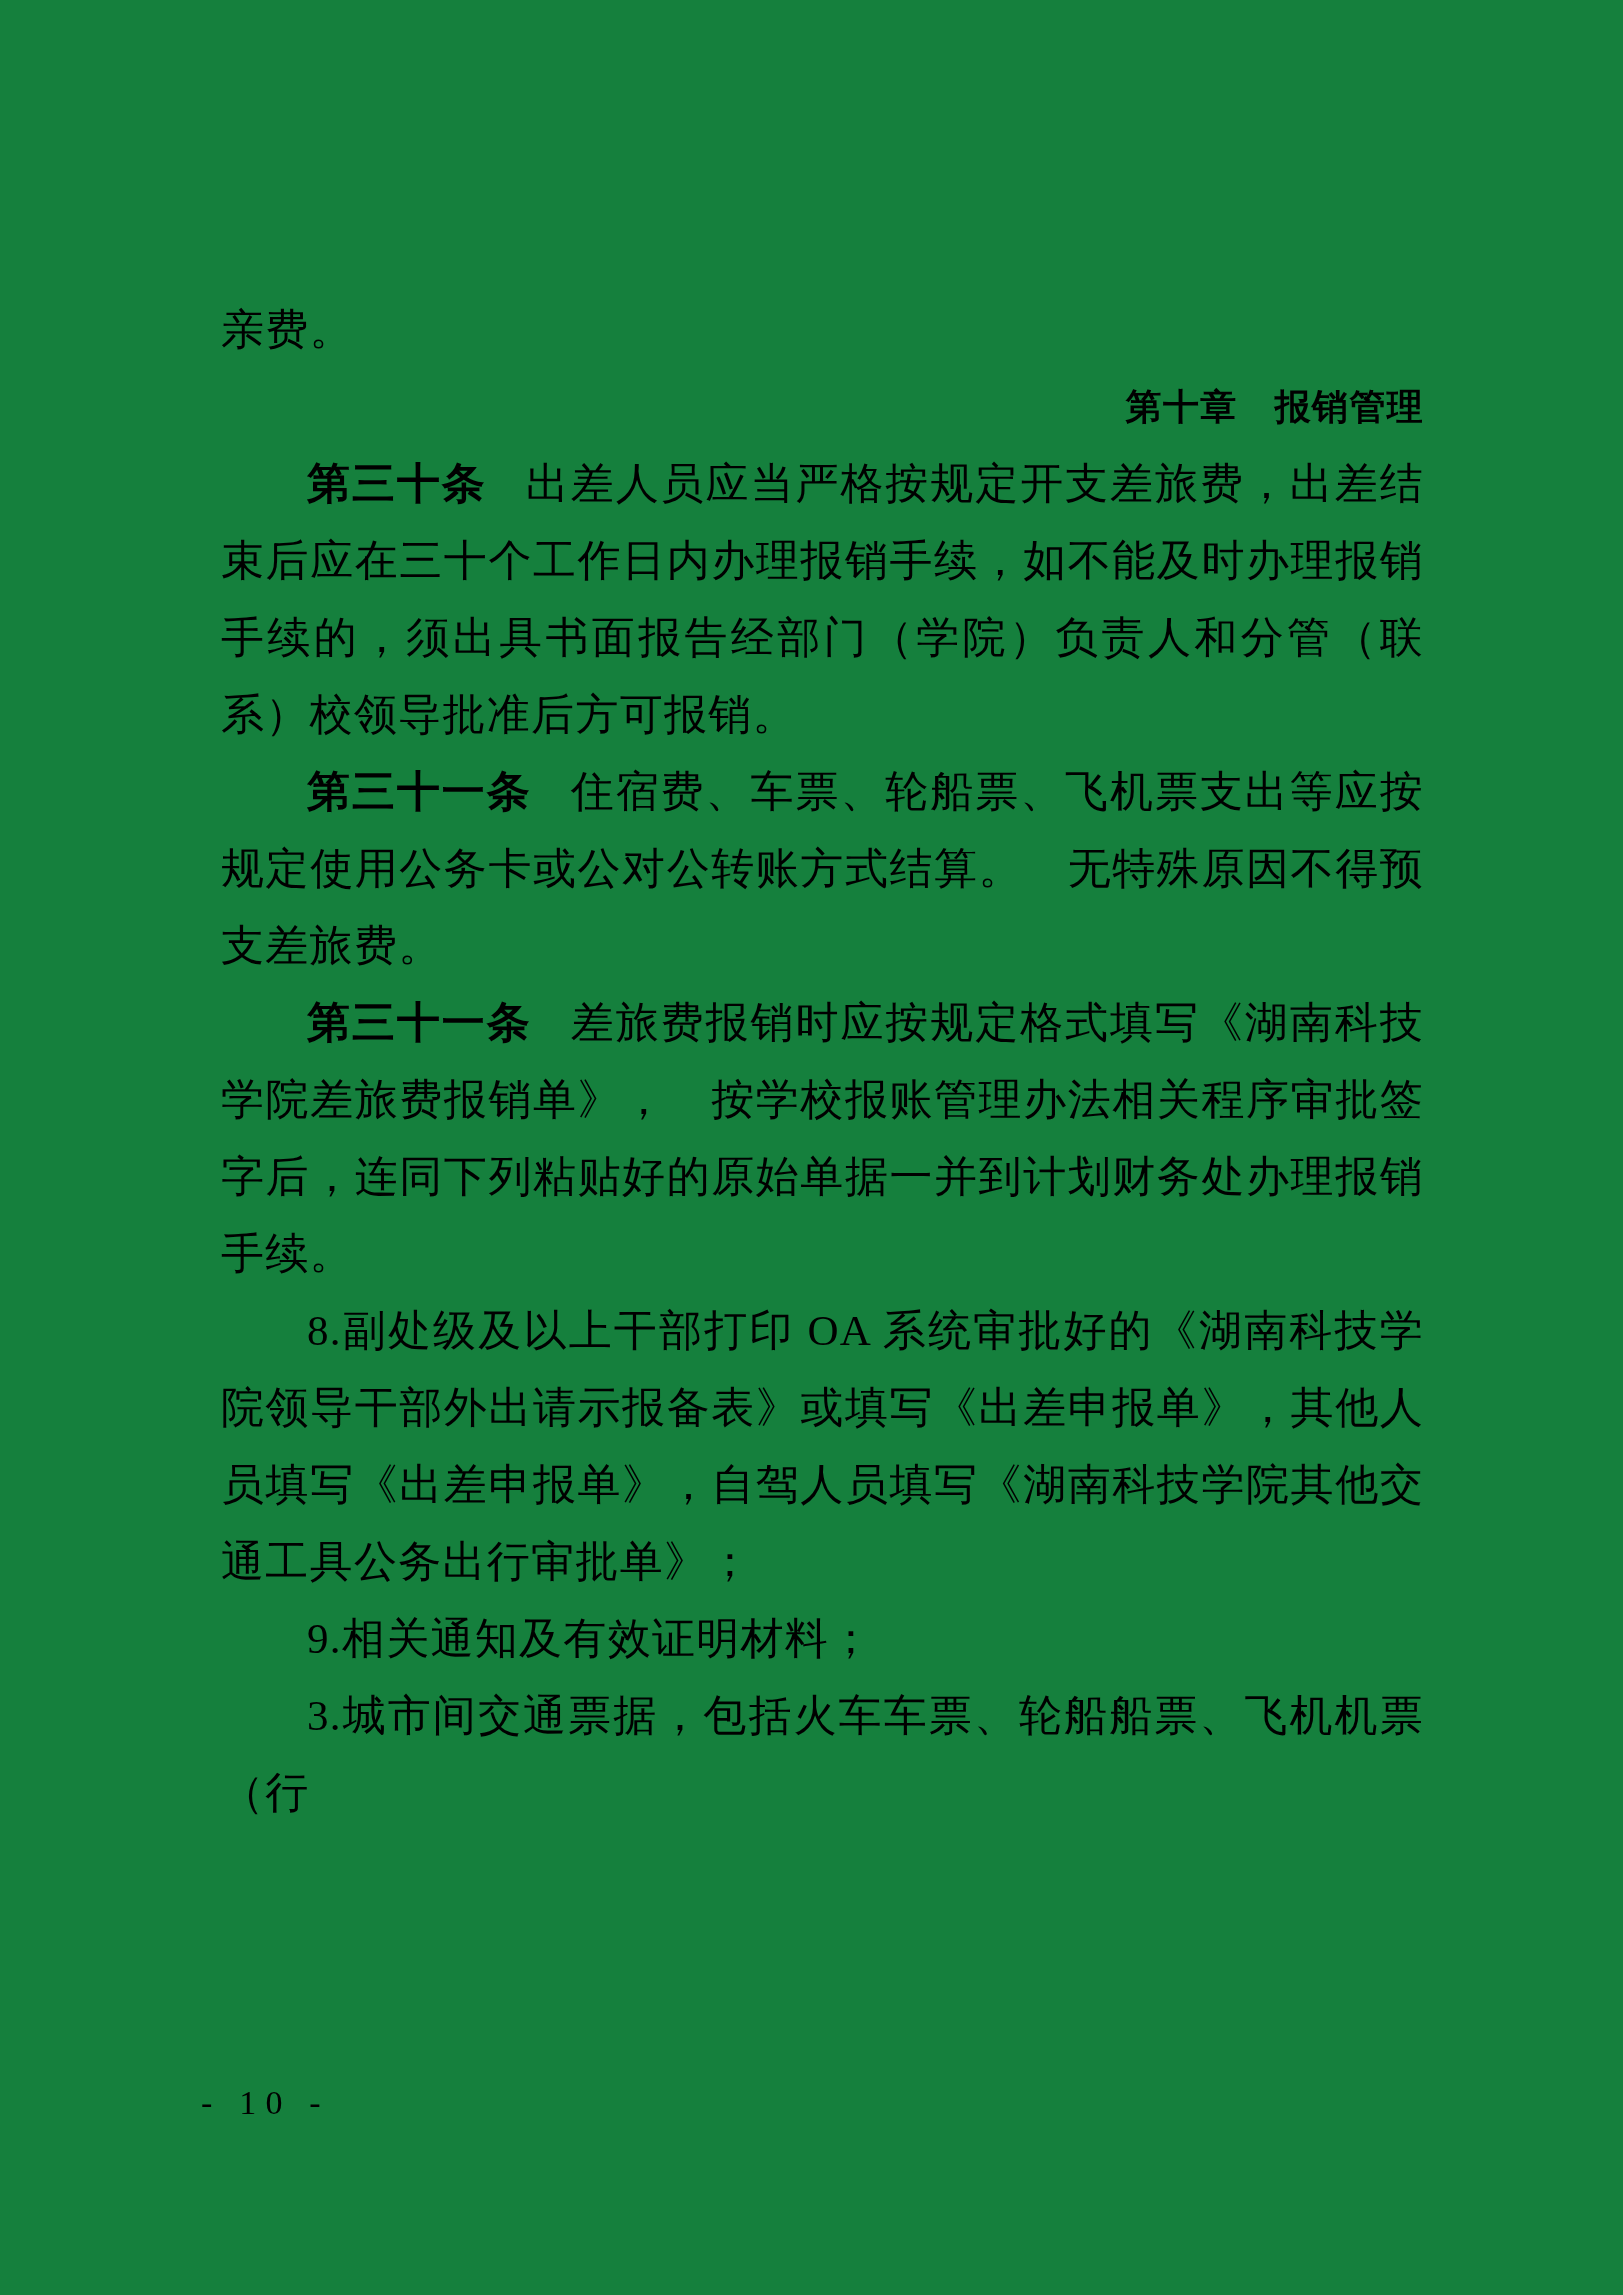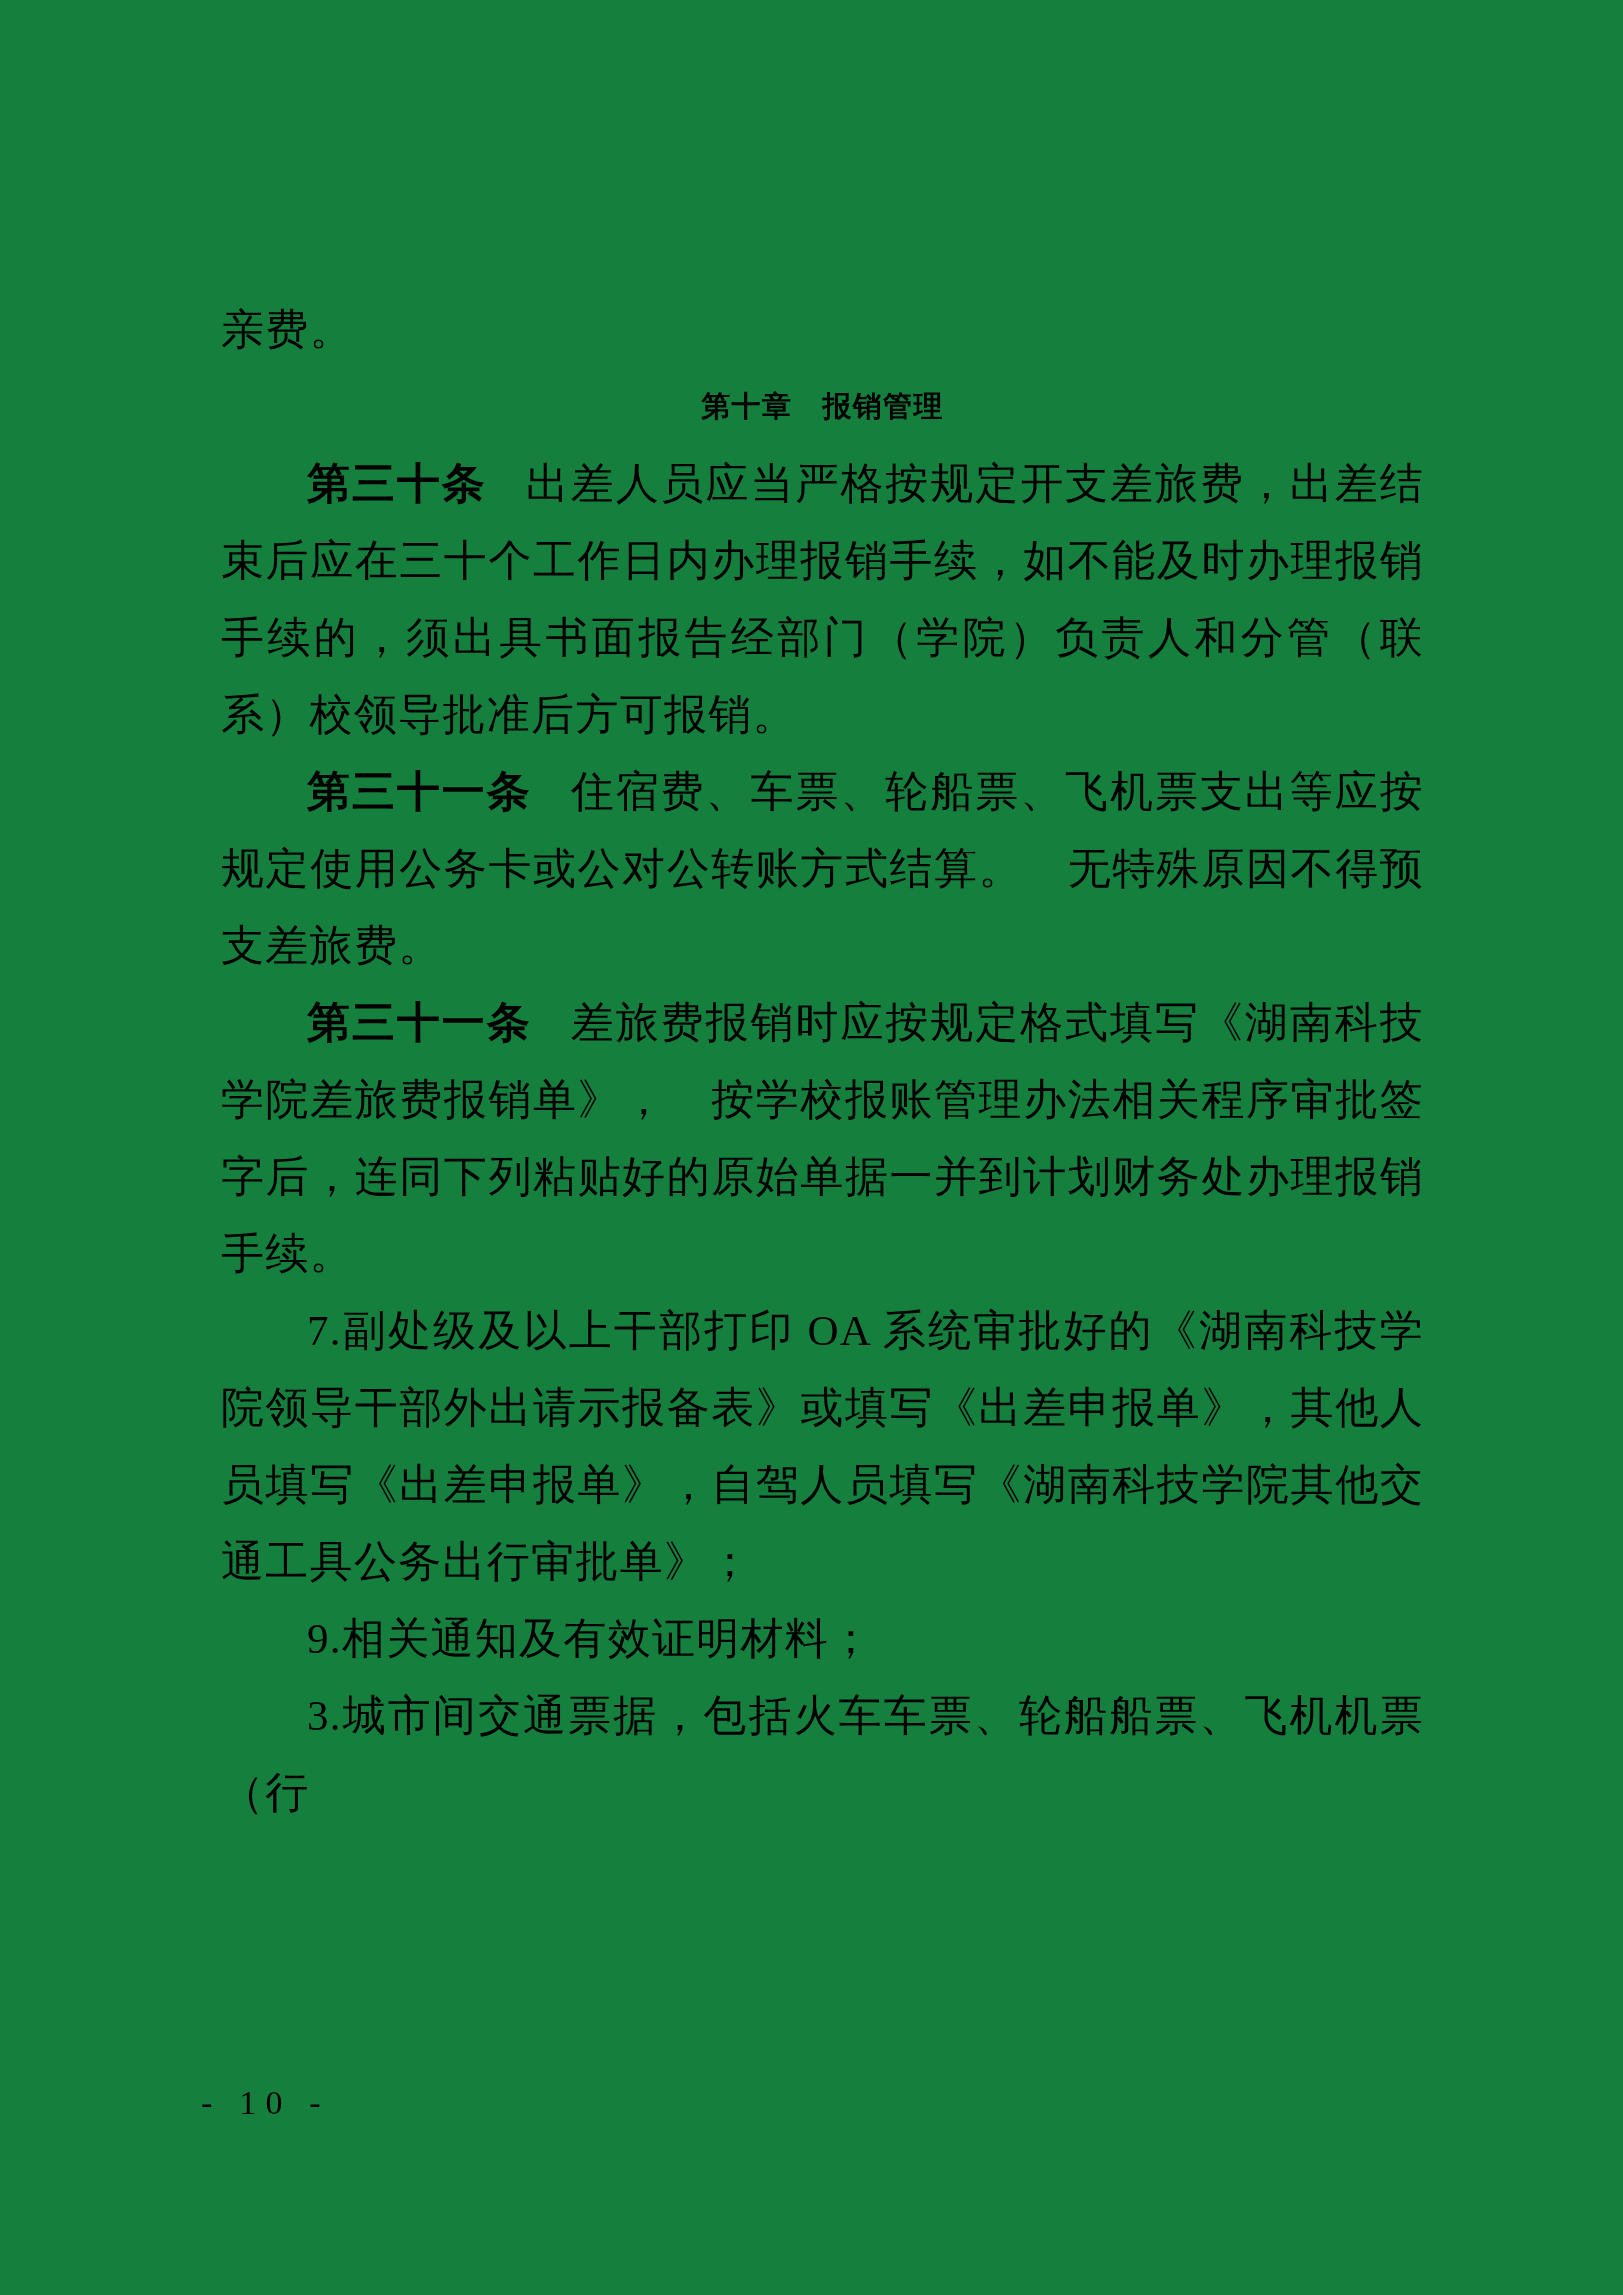--- a/index.html
+++ b/index.html
@@ -33,24 +33,24 @@
   }
   .para.no-indent {
     text-indent: 0;
   }
   .article-label {
     font-weight: 700;
     margin-right: 39px;
   }
   .chapter-heading {
     margin: 0;
-    font-size: 29px;
+    font-size: 36px;
     line-height: 77px;
     font-weight: 700;
-    text-align: center;
+    text-align: right;
     text-indent: 0;
     letter-spacing: 1.3px;
     font-family: "Liberation Sans", "DejaVu Sans", sans-serif;
   }
   .page-footer {
     position: absolute;
     left: 201px;
     top: 2084px;
   }
   .page-number {
@@ -71,21 +71,21 @@
 
 
     <h2 class="chapter-heading">第十章　报销管理</h2>
 
     <p class="para"><span class="article-label">第三十条</span><span>出差人员应当严格按规定开支差旅费，出差结束后应在三十个工作日内办理报销手续，如不能及时办理报销手续的，须出具书面报告经部门（学院）负责人和分管（联系）校领导批准后方可报销。</span></p>
 
     <p class="para"><span class="article-label">第三十一条</span><span>住宿费、车票、轮船票、飞机票支出等应按规定使用公务卡或公对公转账方式结算。　无特殊原因不得预支差旅费。</span></p>
 
     <p class="para"><span class="article-label">第三十一条</span><span>差旅费报销时应按规定格式填写《湖南科技学院差旅费报销单》，　按学校报账管理办法相关程序审批签字后，连同下列粘贴好的原始单据一并到计划财务处办理报销手续。</span></p>
 
-    <p class="para"><span>7.副处级及以上干部打印 OA 系统审批好的《湖南科技学院领导干部外出请示报备表》或填写《出差申报单》，其他人员填写《出差申报单》，自驾人员填写《湖南科技学院其他交通工具公务出行审批单》；</span></p>
+    <p class="para"><span>8.副处级及以上干部打印 OA 系统审批好的《湖南科技学院领导干部外出请示报备表》或填写《出差申报单》，其他人员填写《出差申报单》，自驾人员填写《湖南科技学院其他交通工具公务出行审批单》；</span></p>
 
     <p class="para"><span>9.相关通知及有效证明材料；</span></p>
 
     <p class="para"><span>3.城市间交通票据，包括火车车票、轮船船票、飞机机票（行</span></p>
 
   </main>
 
   <footer class="page-footer">
     <span class="page-number">- 10 -</span>
   </footer>

